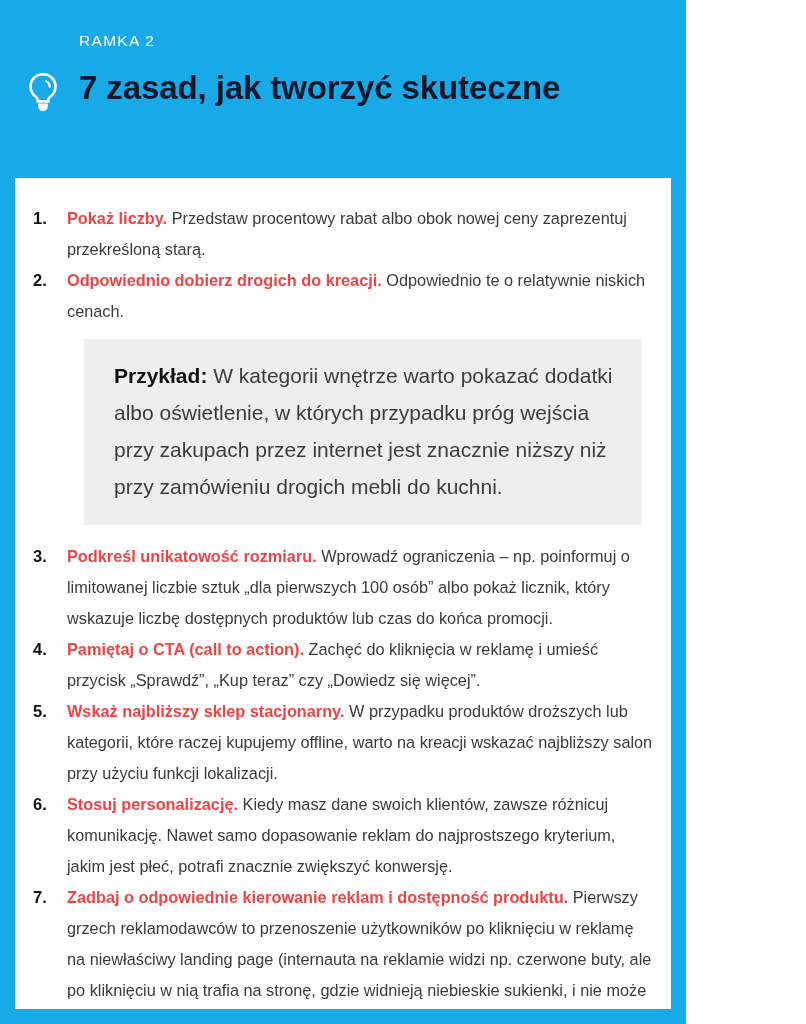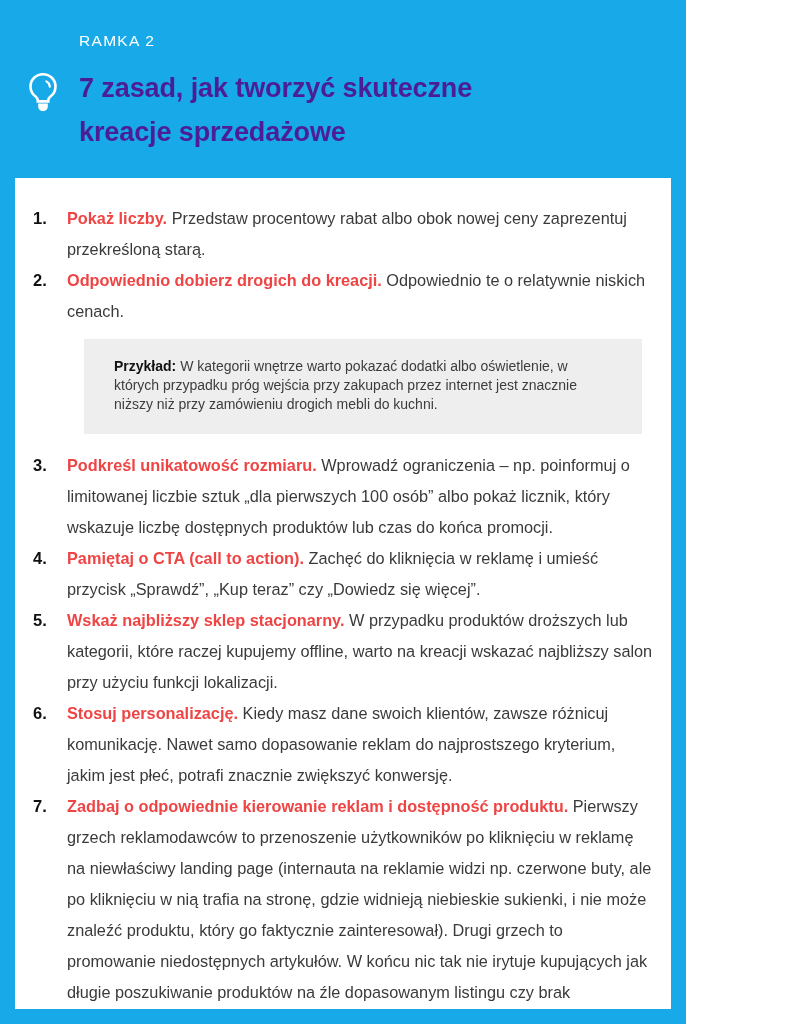--- a/index.html
+++ b/index.html
@@ -49,22 +49,22 @@
   }
   .bulb-icon {
     flex: 0 0 auto;
     width: 34px;
     height: 44px;
     margin-top: 5px;
     margin-right: 19px;
     display: block;
   }
   .title {
-    color: #4c1d95;
-    font-size: 27px;
+    color: #0f172a;
+    font-size: 33px;
     font-weight: 700;
     line-height: 44px;
     letter-spacing: -0.1px;
     max-width: 610px;
   }
   .title .line {
     display: block;
     white-space: nowrap;
   }
 
@@ -118,22 +118,22 @@
   }
 
   
   .example-box {
     background: #eeeeee;
     margin: 12px 13px 16px 52px;
     padding: 18px 26px 20px 30px;
     box-sizing: border-box;
   }
   .example-box .body {
-    font-size: 14px;
-    line-height: 19px;
+    font-size: 21px;
+    line-height: 37px;
     color: #3c3c3c;
   }
   .example-box .lead {
     font-weight: 700;
     color: #111111;
   }
 </style>
 </head>
 <body>
 
@@ -144,21 +144,20 @@
 
     <div class="title-row">
       <svg class="bulb-icon" viewBox="0 0 34 44" aria-hidden="true">
         <path d="M17 3.2c-6.9 0-12.5 5.5-12.5 12.3 0 4.2 2.1 7.9 5.3 10.2 1.2 0.9 1.9 2.2 1.9 3.6v1.1h10.6v-1.1c0-1.4 0.7-2.7 1.9-3.6 3.2-2.3 5.3-6 5.3-10.2C29.5 8.7 23.9 3.2 17 3.2z" fill="none" stroke="#ffffff" stroke-width="2.6"></path>
         <path d="M12.2 32.6h9.6v3.0c0 2.6-2.2 4.7-4.8 4.7s-4.8-2.1-4.8-4.7v-3.0z" fill="#ffffff"></path>
         <path d="M20.4 10.4c2.0 1.1 3.3 3.1 3.4 5.3" fill="none" stroke="#ffffff" stroke-width="2.2" stroke-linecap="round"></path>
       </svg>
 
       <div class="title">
         <span class="line">7 zasad, jak tworzyć skuteczne</span>
-        <span class="line">kreacje sprzedażowe</span>
       </div>
     </div>
   </div>
 
   <div class="panel">
     <div class="list">
 
       <div class="item">
         <div class="num">1.</div>
         <div class="body"><span class="lead">Pokaż liczby.</span><span> Przedstaw procentowy rabat albo obok nowej ceny zaprezentuj przekreśloną starą.</span></div>

